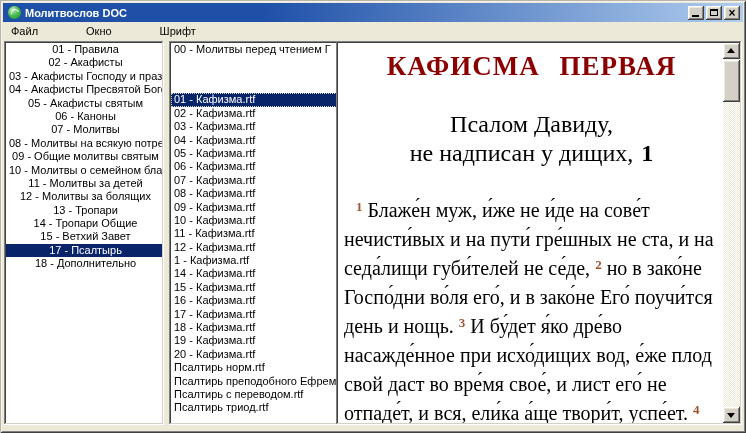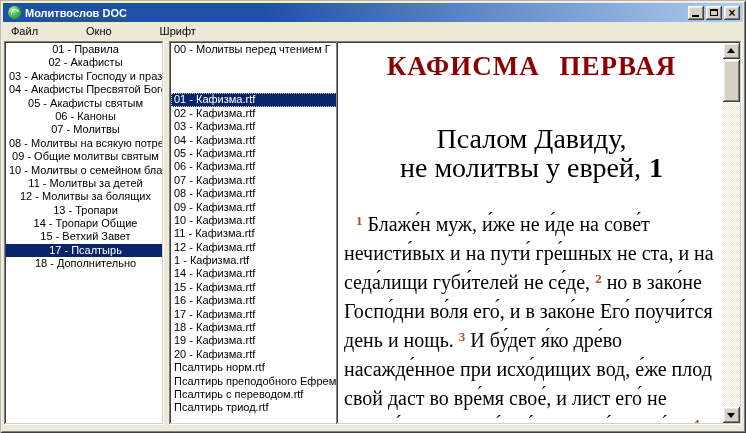--- a/index.html
+++ b/index.html
@@ -70,21 +70,21 @@
   }
   .doc{
     position:absolute;top:2px;left:2px;right:19px;bottom:2px;overflow:hidden;
     font-family:"Liberation Serif","DejaVu Serif",serif;
     padding:0 4px 0 6px;
   }
   .doc-title{
     margin:8px 0 0;font-size:27px;font-weight:bold;text-align:center;
     color:var(--doc-red);word-spacing:12px;letter-spacing:1px;
   }
-  .doc-sub{margin:42px 0 0;text-align:center;font-size:28px;line-height:29px;}
+  .doc-sub{margin:28px 0 0;text-align:center;font-size:24px;line-height:29px;}
   .doc-sub .num{font-weight:bold;margin-left:8px;}
   .doc-body{
     margin:28px 0 0;font-size:20px;line-height:29px;text-indent:12px;text-align:left;
   }
   .vnum{
     color:var(--vnum);font-weight:bold;font-size:13px;
     vertical-align:baseline;position:relative;top:-0.45em;line-height:0;
   }
   
   .sb{
@@ -226,21 +226,21 @@
       <div class="list-item">Псалтирь с переводом.rtf</div>
 
       <div class="list-item">Псалтирь триод.rtf</div>
     </div>
 
   <div class="docpane">
     <div class="doc">
       <h1 class="doc-title">КАФИСМА ПЕРВАЯ</h1>
       <p class="doc-sub">
         <span>Псалом Давиду,</span><br>
-        <span>не молитвы у еврей,</span><span class="num">1</span>
+        <span>не надписан у дищих,</span><span class="num">1</span>
       </p>
       <p class="doc-body"><sup class="vnum">1</sup> Блаже́н муж, и́же не и́де на сове́т нечисти́вых и на пути́ гре́шных не ста, и на седа́лищи губи́телей не се́де, <sup class="vnum">2</sup> но в зако́не Госпо́дни во́ля его́, и в зако́не Его́ поучи́тся день и нощь. <sup class="vnum">3</sup> И бу́дет я́ко дре́во насажде́нное при исхо́дищих вод, е́же плод свой даст во вре́мя свое́, и лист его́ не отпаде́т, и вся, ели́ка а́ще твори́т, успе́ет. <sup class="vnum">4</sup> Не та́ко нечести́вии, не та́ко, но я́ко прах, его́же возмета́ет ветр от лица́ земли́.  Сего́ </p>
     </div>
     <div class="sb">
       <div class="sb-btn sb-up">
           <span class="arrow arrow-up"></span>
         </div>
       <div class="sb-thumb"></div>
       <div class="sb-btn sb-down">
           <span class="arrow arrow-down"></span>

